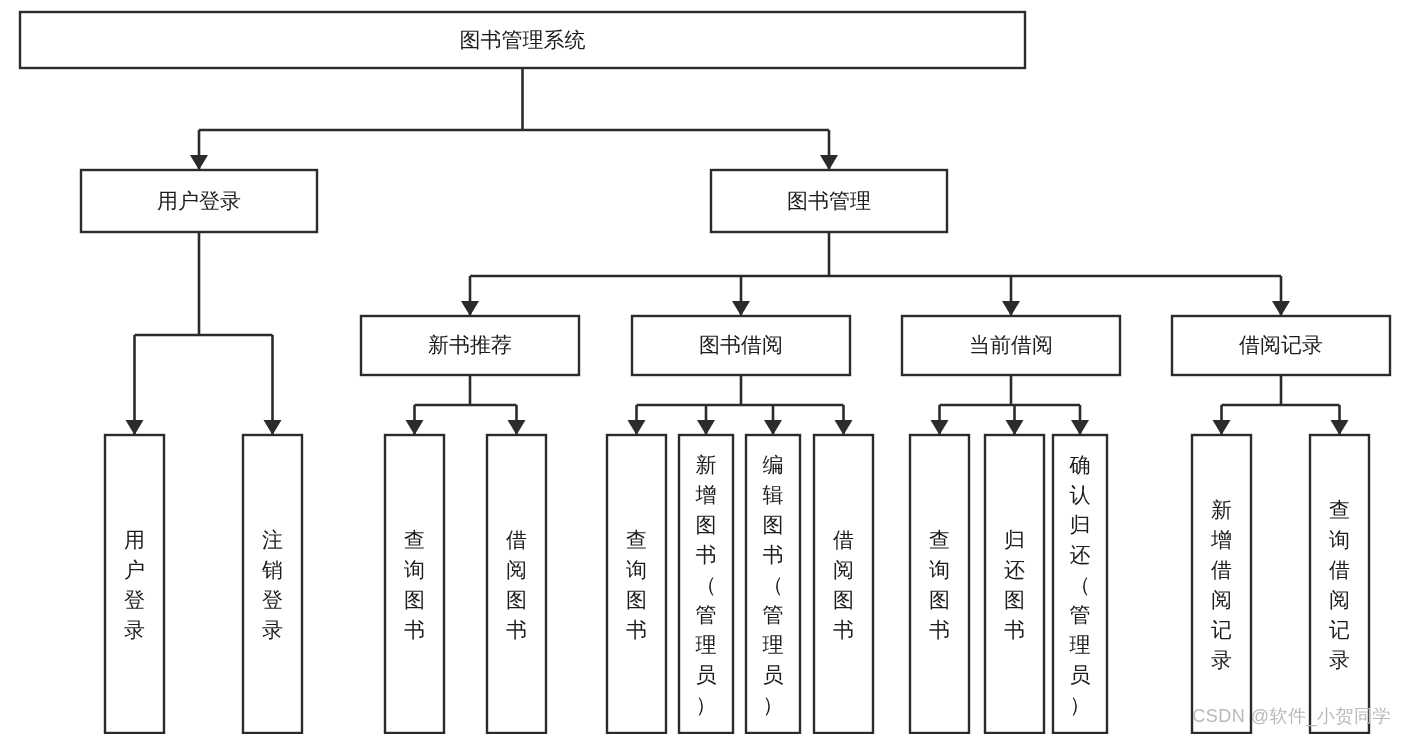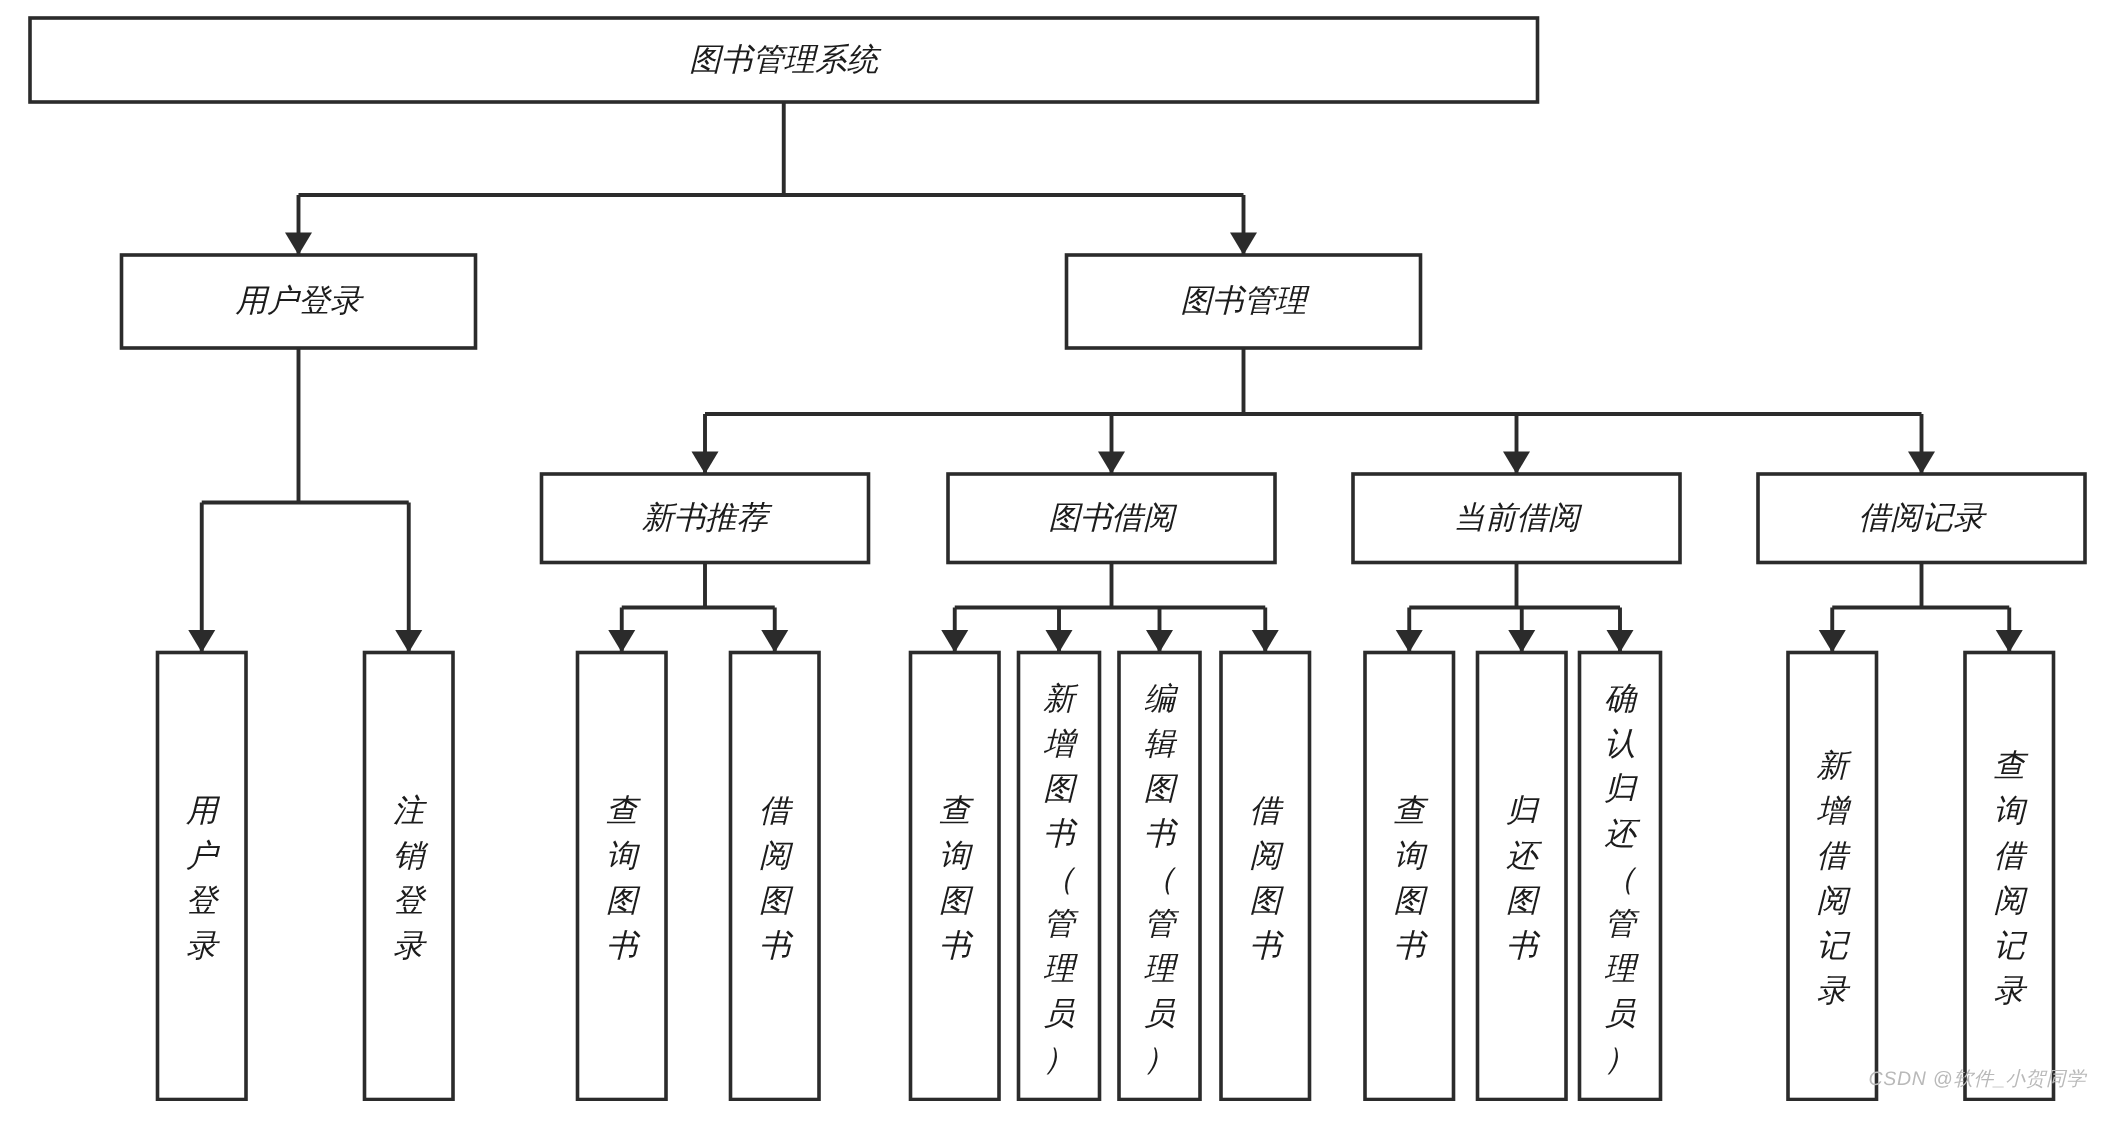--- a/index.html
+++ b/index.html
@@ -10,21 +10,20 @@
   }
   body {
     font-family: "Liberation Sans", "DejaVu Sans", sans-serif;
   }
   #diagram-root {
     position: relative;
     width: 1405px;
     height: 734px;
     background: #ffffff;
     overflow: hidden;
-    font-style: italic;
   }
   svg.diagram-canvas {
     position: absolute;
     left: 0;
     top: 0;
     width: 1405px;
     height: 747px;
     display: block;
   }
   .node-box {
@@ -53,21 +52,21 @@
     font-family: "Liberation Sans", "DejaVu Sans", sans-serif;
     font-size: 21px;
     fill: #1c1c1c;
     text-anchor: middle;
   }
   .watermark-text {
     position: absolute;
     right: 14px;
     bottom: 6px;
     font-family: "Liberation Sans", "DejaVu Sans", sans-serif;
-    font-size: 13px;
+    font-size: 18px;
     color: #b9b9b9;
     letter-spacing: 0.5px;
     white-space: nowrap;
     user-select: none;
   }
 </style>
 </head>
 <body>
 
 <div id="diagram-root">

